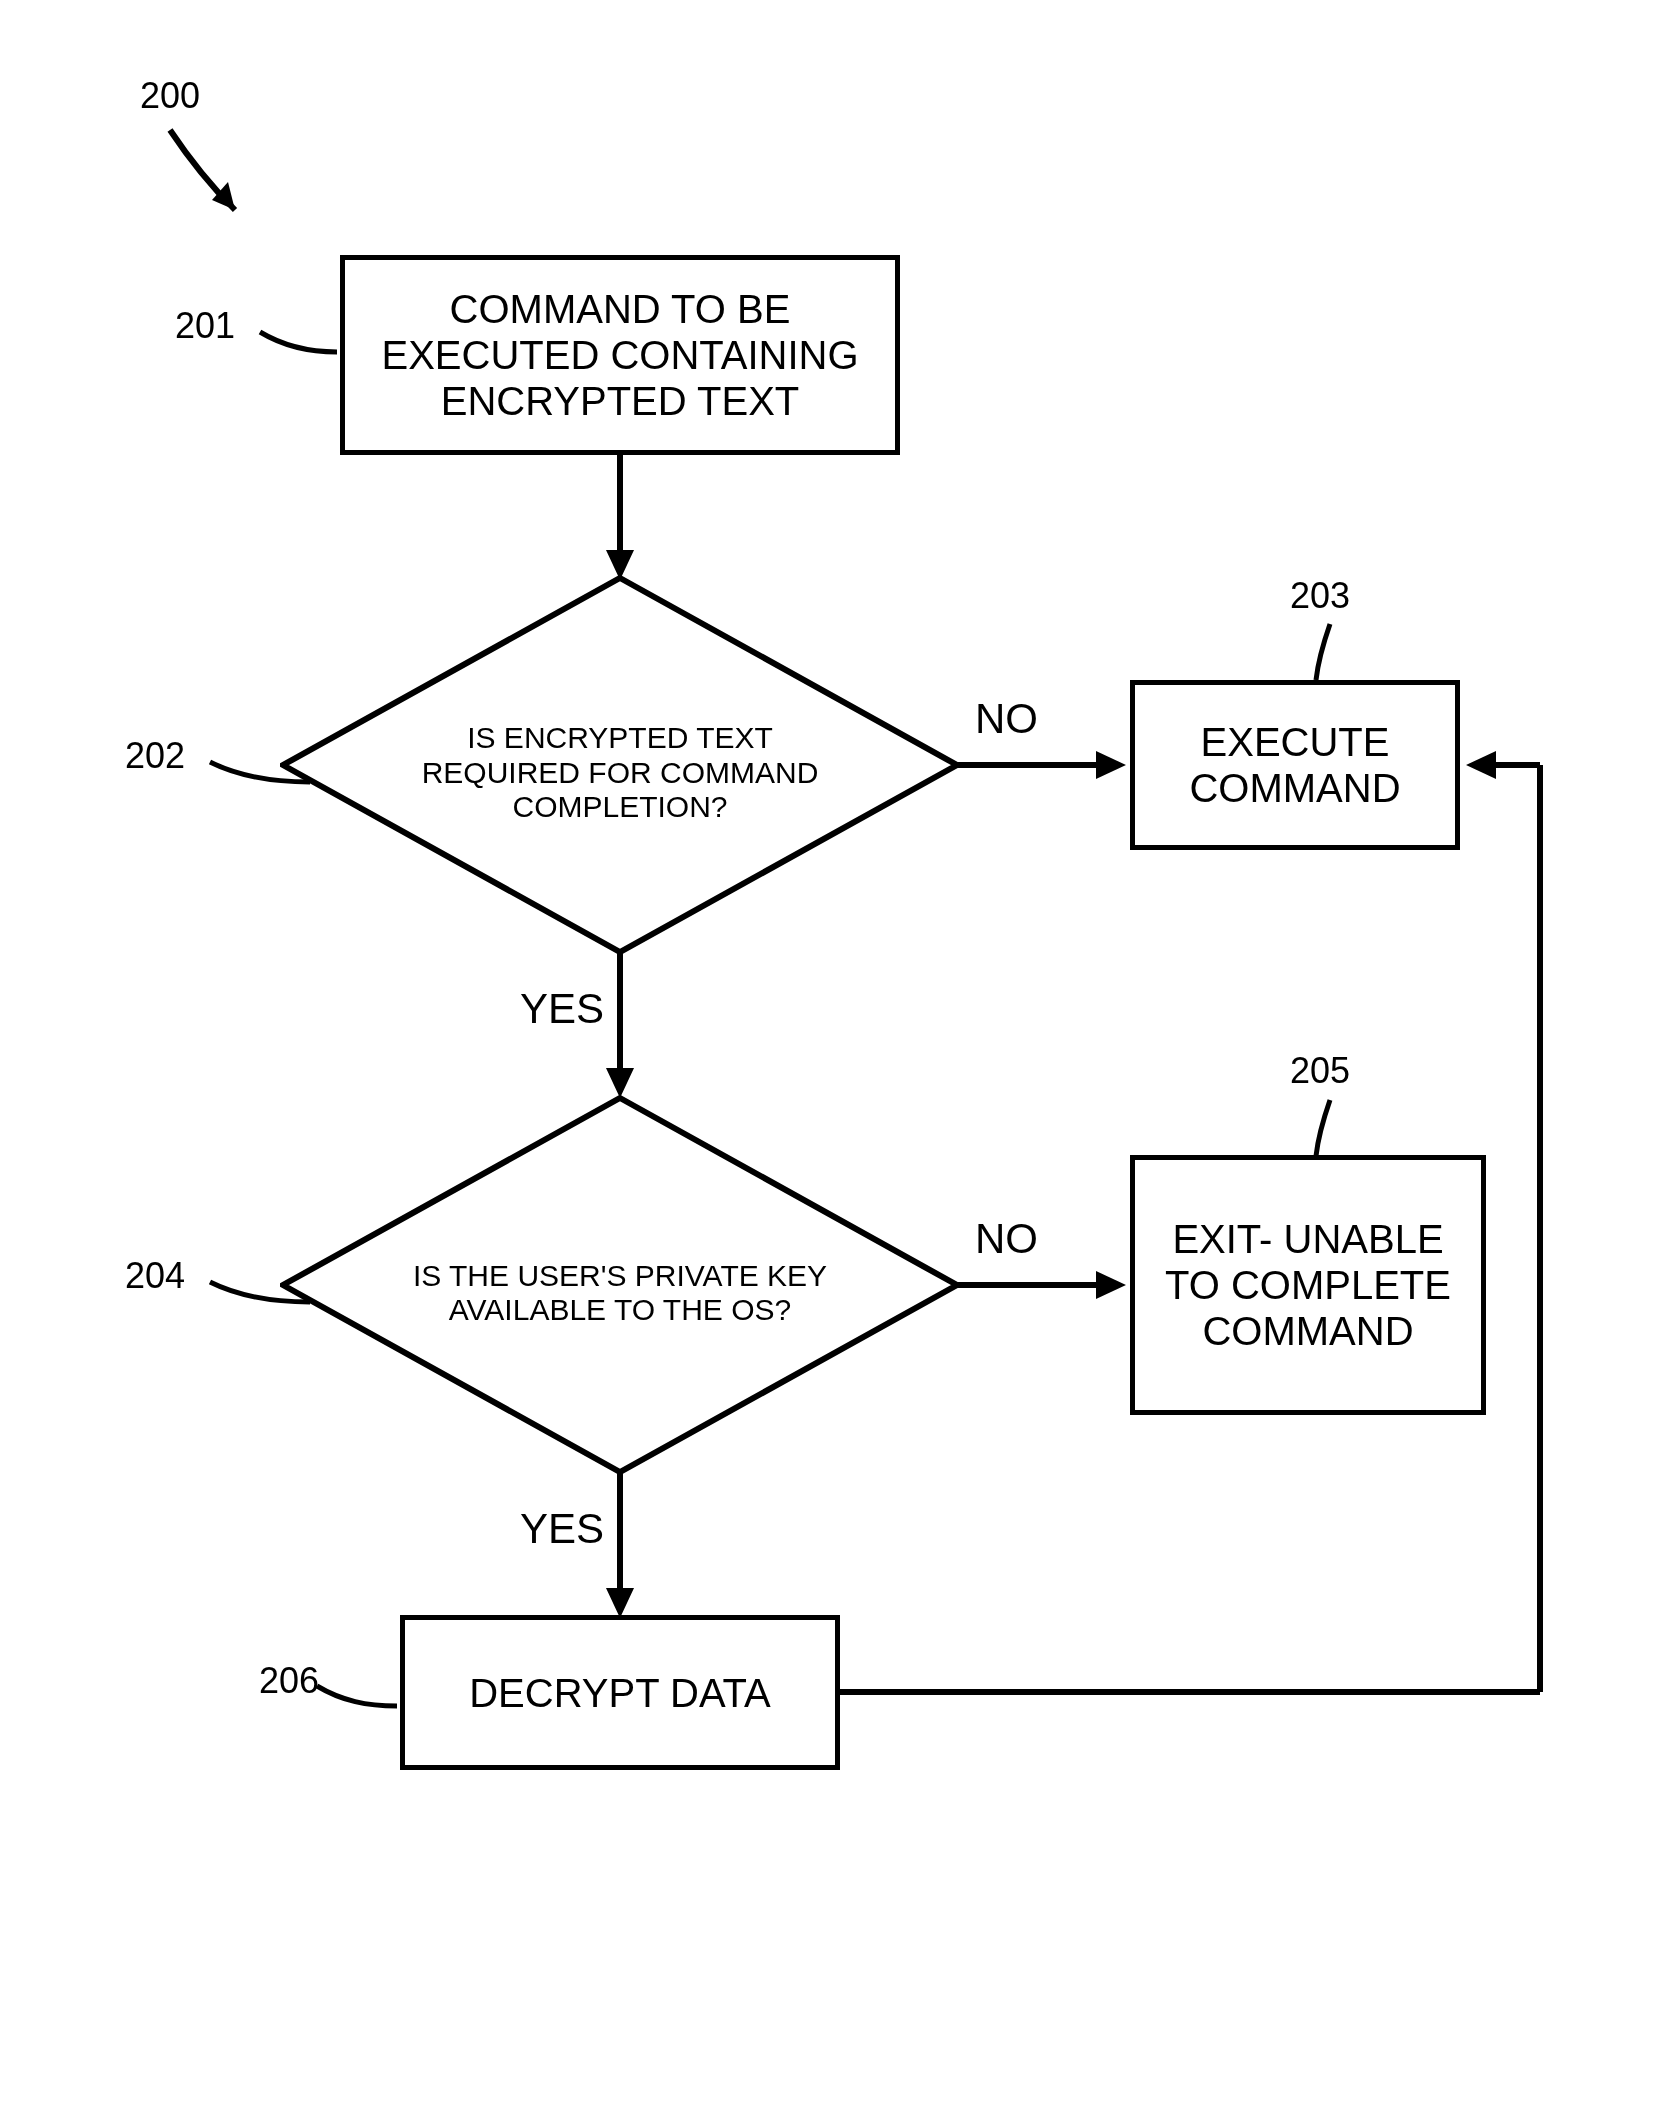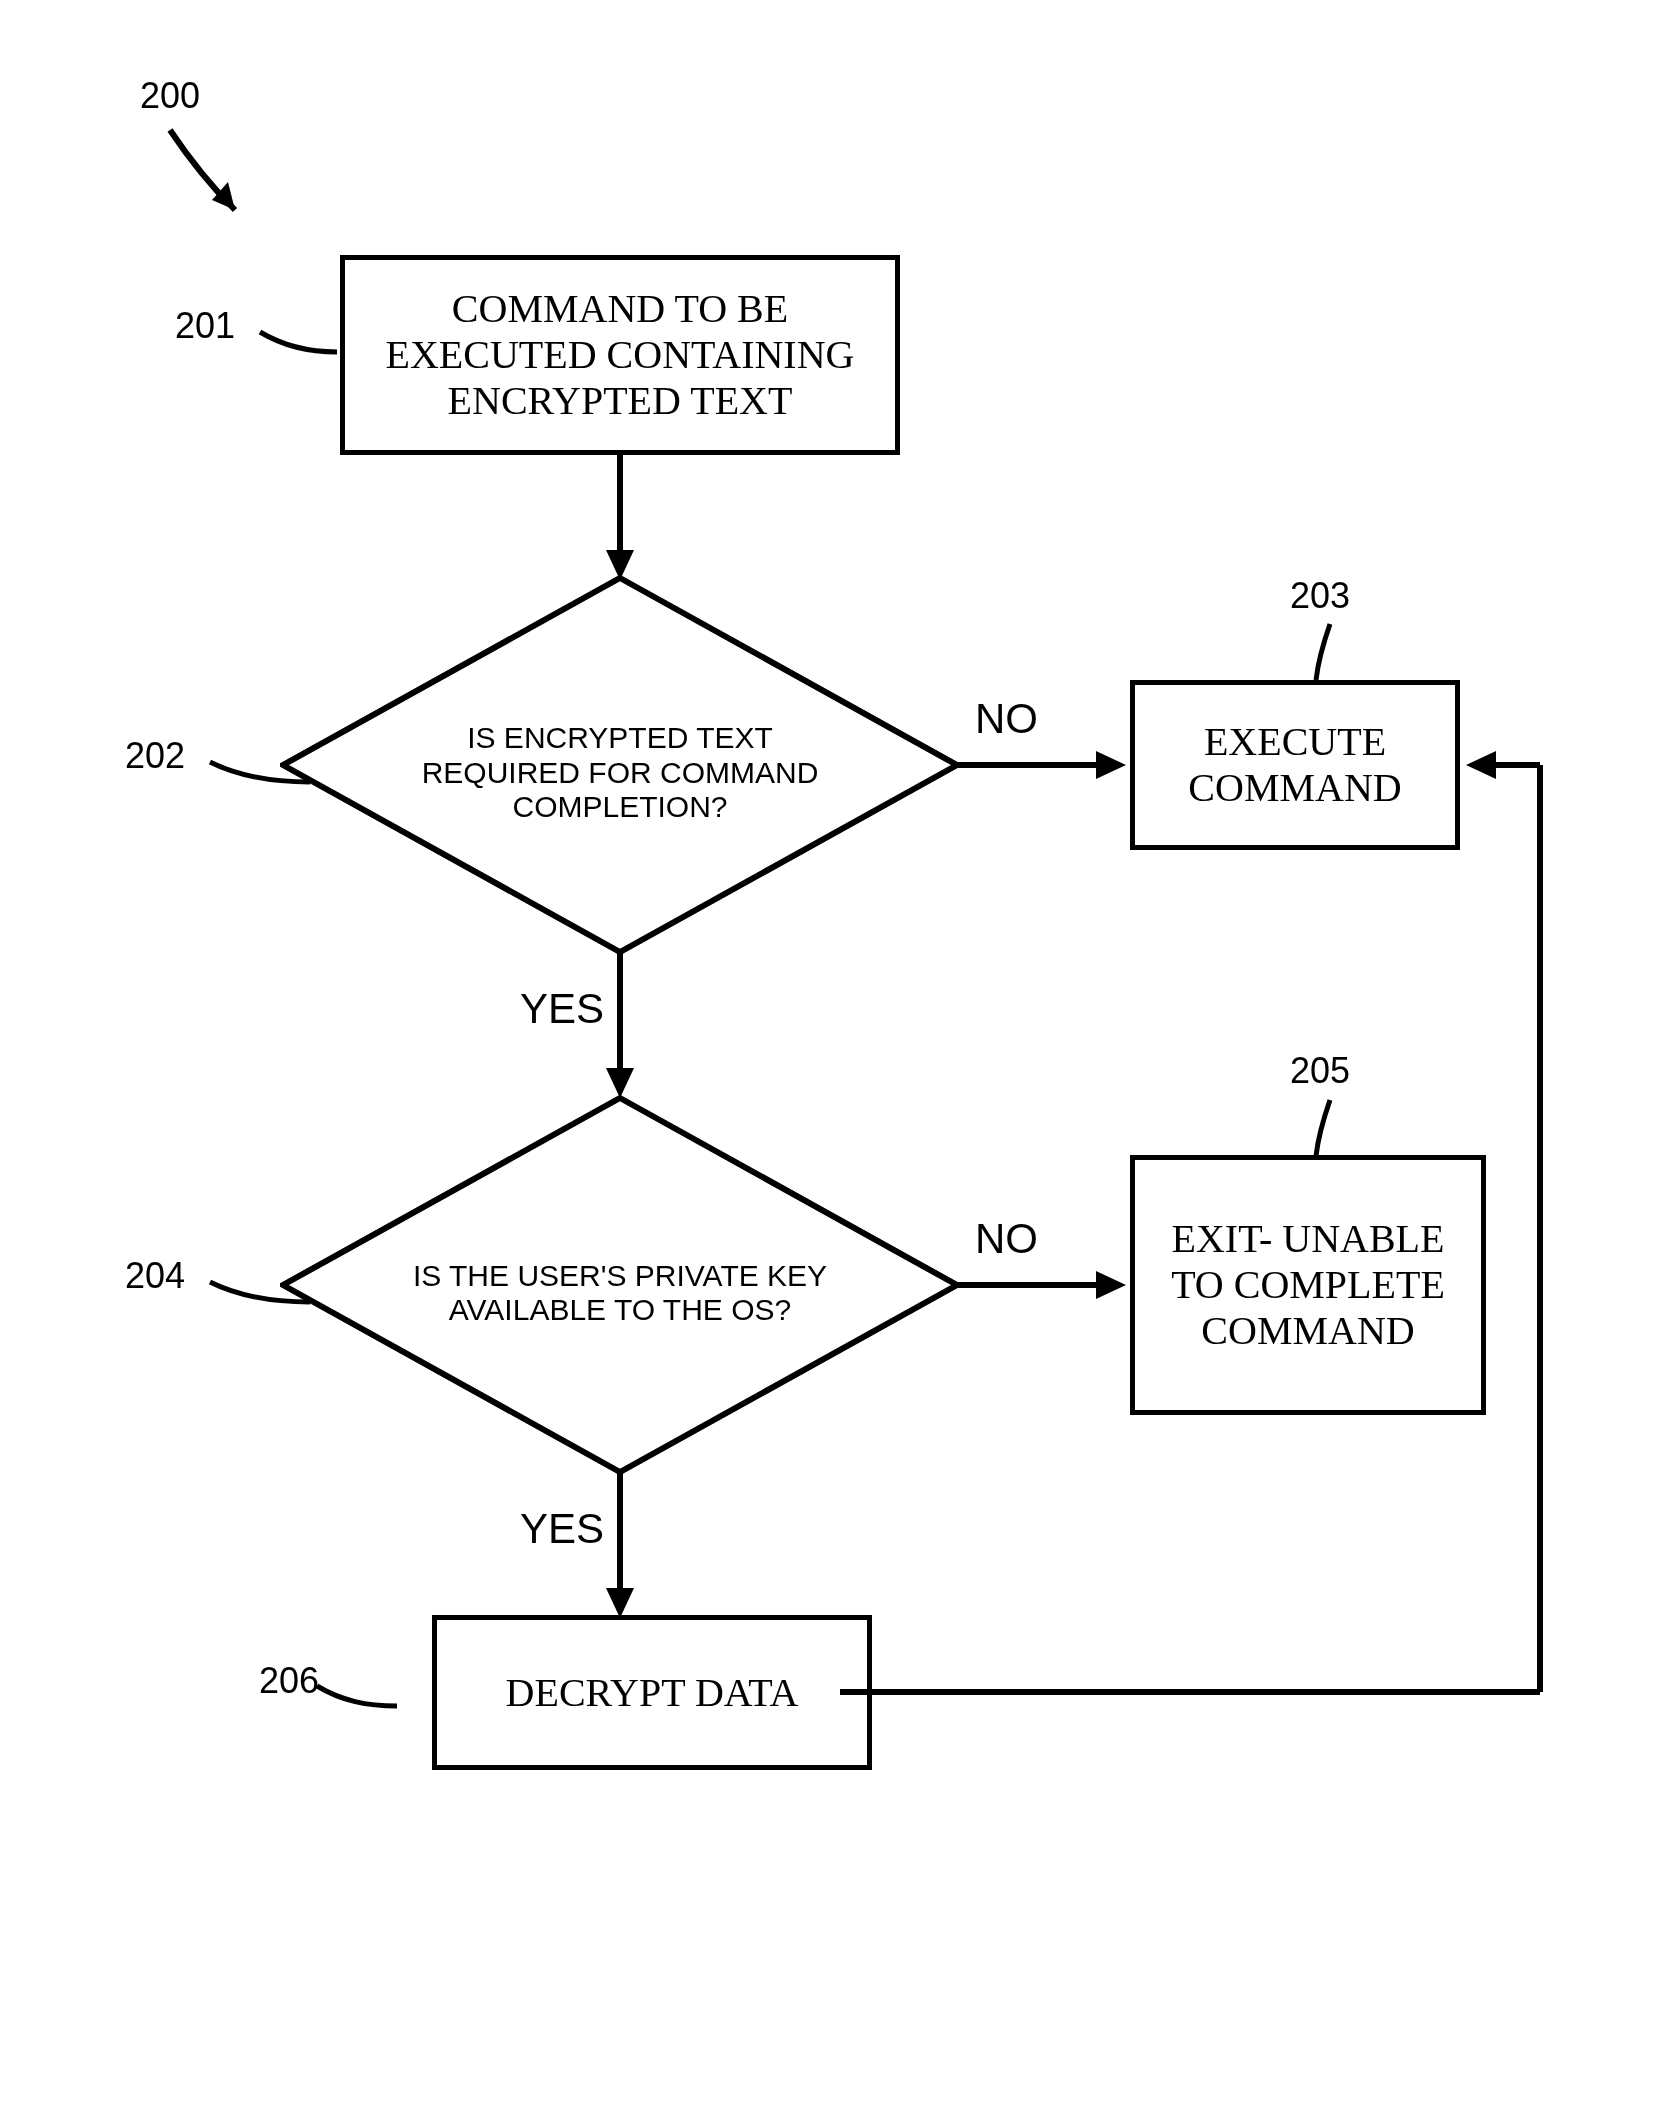--- a/index.html
+++ b/index.html
@@ -20,21 +20,20 @@
     position: absolute;
     border: 5px solid #000;
     background: #fff;
     display: flex;
     align-items: center;
     justify-content: center;
     text-align: center;
     font-size: 40px;
     line-height: 1.15;
     padding: 0 22px;
-    font-family: Liberation Serif, serif;
   }
   .diamond {
     position: absolute;
   }
   .diamond svg { position: absolute; left: 0; top: 0; }
   .diamond .dtext {
     position: absolute;
     left: 0; top: 8px;
     width: 100%; height: 100%;
     display: flex;
@@ -148,21 +147,21 @@
   <svg class="leader" style="left:1310px; top:1098px;" width="60" height="62">
     <path d="M20 2 C 12 25, 8 40, 6 58" stroke="#000" stroke-width="5" fill="none"></path>
   </svg>
 
   <svg class="leader" style="left:600px; top:1473px;" width="40" height="150">
     <line x1="20" y1="0" x2="20" y2="118" stroke="#000" stroke-width="6"></line>
     <polygon points="20,145 6,115 34,115" fill="#000"></polygon>
   </svg>
   <div class="smalllabel" style="left:520px; top:1505px;">YES</div>
 
-  <div class="rectbox" style="left:400px; top:1615px; width:440px; height:155px;margin-left:32px;">
+  <div class="rectbox" style="left:400px; top:1615px; width:440px; height:155px;">
     <span>DECRYPT DATA</span>
   </div>
   <div class="label" style="left:230px; top:1660px;margin-left:29px;">206</div>
   <svg class="leader" style="left:312px; top:1676px;" width="90" height="40">
     <path d="M5 10 C 30 25, 55 30, 85 30" stroke="#000" stroke-width="5" fill="none"></path>
   </svg>
 
   <svg class="leader" style="left:840px; top:740px;" width="730" height="970">
 
     <line x1="0" y1="952" x2="700" y2="952" stroke="#000" stroke-width="6"></line>

